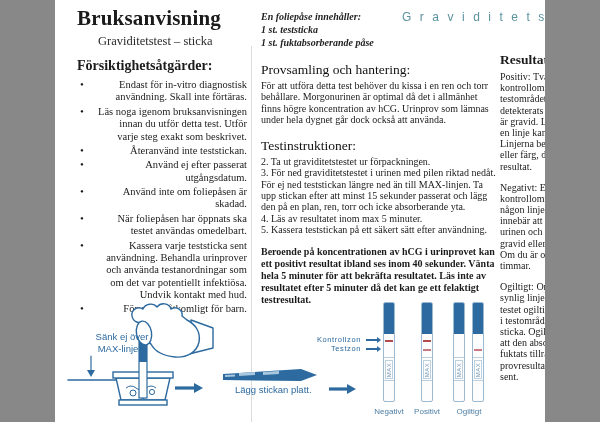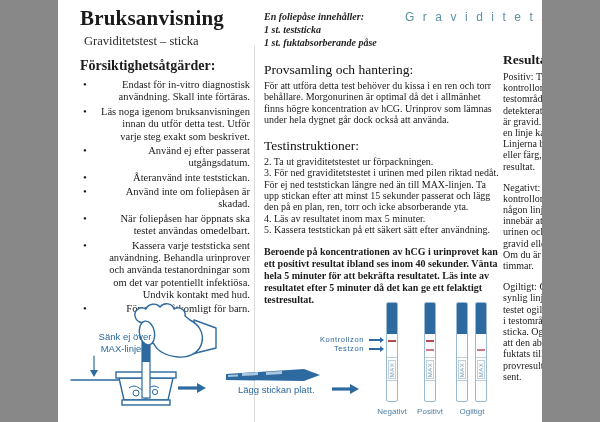--- a/index.html
+++ b/index.html
@@ -1,27 +1,28 @@
 <!DOCTYPE html>
 <html><head>
 <meta charset="utf-8">
 <style>
   html,body{margin:0;padding:0;background:#888;}
   #page{
     position:relative;width:484px;height:422px;background:#ffffff;
     font-family:"Liberation Serif",serif;color:#1b1b1b;overflow:hidden;
     margin:0 auto;
+    padding-left:6px;
   }
   
   #fold-line{position:absolute;left:196px;top:46px;width:1px;height:376px;background:#dcdcdc;}
 
   
   #left-col{position:absolute;left:22px;top:6px;width:170px;}
   .doc-title{font-size:21px;font-weight:bold;letter-spacing:.2px;}
-  .doc-subtitle{font-size:12.5px;margin-top:3px;margin-left:4px;color:#2b2b2b;}
+  .doc-subtitle{font-size:12.5px;margin-top:3px;margin-left:21px;color:#2b2b2b;}
   .precautions-heading{font-size:14px;font-weight:bold;margin-top:9px;}
   .bullet-list{margin-top:5px;text-align:right;}
   .bullet-item{position:relative;padding-left:21px;font-size:10.5px;line-height:1.18;margin-bottom:2px;}
   .bullet-item::before{content:"•";position:absolute;left:3px;top:-1px;font-size:11px;}
 
   
   #mid-col{position:absolute;left:206px;top:10px;width:236px;}
   .pouch-note{font-size:10px;font-style:italic;font-weight:bold;line-height:1.3;color:#222;}
   .section-heading{font-size:13.5px;margin-top:13px;color:#111;font-family:Liberation Serif, serif;}
   .body-text{font-size:10px;line-height:1.13;margin-top:2px;}
@@ -91,22 +92,22 @@
 
   <div id="fold-line"></div>
 
   <div id="left-col">
     <div class="doc-title">Bruksanvisning</div>
     <div class="doc-subtitle">Graviditetstest – sticka</div>
     <div class="precautions-heading">Försiktighetsåtgärder:</div>
     <div class="bullet-list">
         <div class="bullet-item">Endast för in-vitro diagnostisk användning. Skall inte förtäras.</div>
         <div class="bullet-item">Läs noga igenom bruksanvisningen innan du utför detta test. Utför varje steg exakt som beskrivet.</div>
+        <div class="bullet-item">Återanvänd inte teststickan.</div>
         <div class="bullet-item">Använd ej efter passerat utgångsdatum.</div>
-        <div class="bullet-item">Återanvänd inte teststickan.</div>
         <div class="bullet-item">Använd inte om foliepåsen är skadad.</div>
         <div class="bullet-item">När foliepåsen har öppnats ska testet användas omedelbart.</div>
         <div class="bullet-item">Kassera varje teststicka sent användning. Behandla urinprover och använda testanordningar som om det var potentiellt infektiösa. Undvik kontakt med hud.</div>
         <div class="bullet-item">Förvaras oåtkomligt för barn.</div>
       </div>
   </div>
 
   <div id="mid-col">
     <div class="pouch-note">
         <div class="pouch-line">En foliepåse innehåller:</div>

